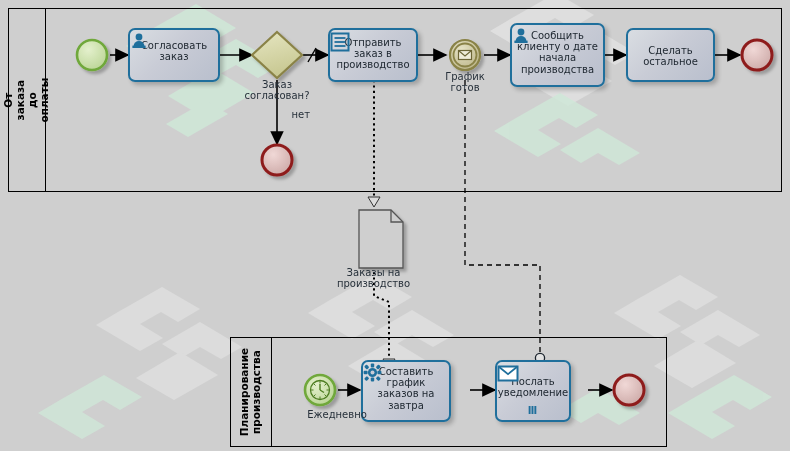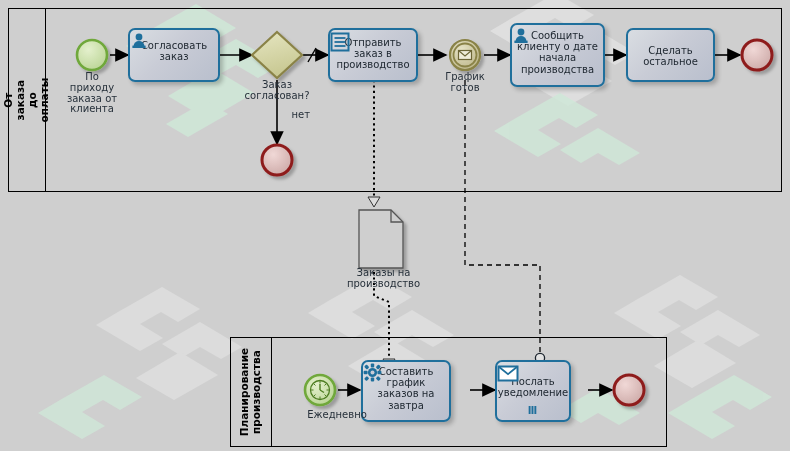--- a/index.html
+++ b/index.html
@@ -250,31 +250,27 @@
   <div class="taskbox" style="left:495px;top:360px;width:76px;height:62px;">
     <div class="tasklabel" style="top:14px;">Послать
 уведомление</div>
     <svg width="22" height="18" style="position:absolute;right:3px;top:3px;">
       <rect x="1.5" y="1.5" width="19" height="14" fill="#fff" stroke="#1f6f9c" stroke-width="2"></rect>
       <path d="M1.5 1.5 L11 9.2 L20.5 1.5" fill="none" stroke="#1f6f9c" stroke-width="1.8"></path>
     </svg>
     <div class="mi" style="left:0;right:0;bottom:4px;text-align:center;">Ⅲ</div>
   </div>
 
-  <div class="lbl" style="left:52px;top:72px;width:80px;">По
-приходу
-заказа от
-клиента</div>
 
   <div class="lbl" style="left:237px;top:80px;width:80px;">Заказ
 согласован?</div>
 
   <div class="lbl" style="left:280px;top:110px;width:30px;text-align:right;">нет</div>
 
   <div class="lbl" style="left:430px;top:72px;width:70px;">График
 готов</div>
 
-  <div class="lbl" style="left:326px;top:268px;width:115px;">Заказы на
+  <div class="lbl" style="left:316px;top:268px;width:115px;">Заказы на
 производство</div>
 
   <div class="lbl" style="left:298px;top:410px;width:78px;">Ежедневно</div>
 
 </div>
 
 </body></html>

